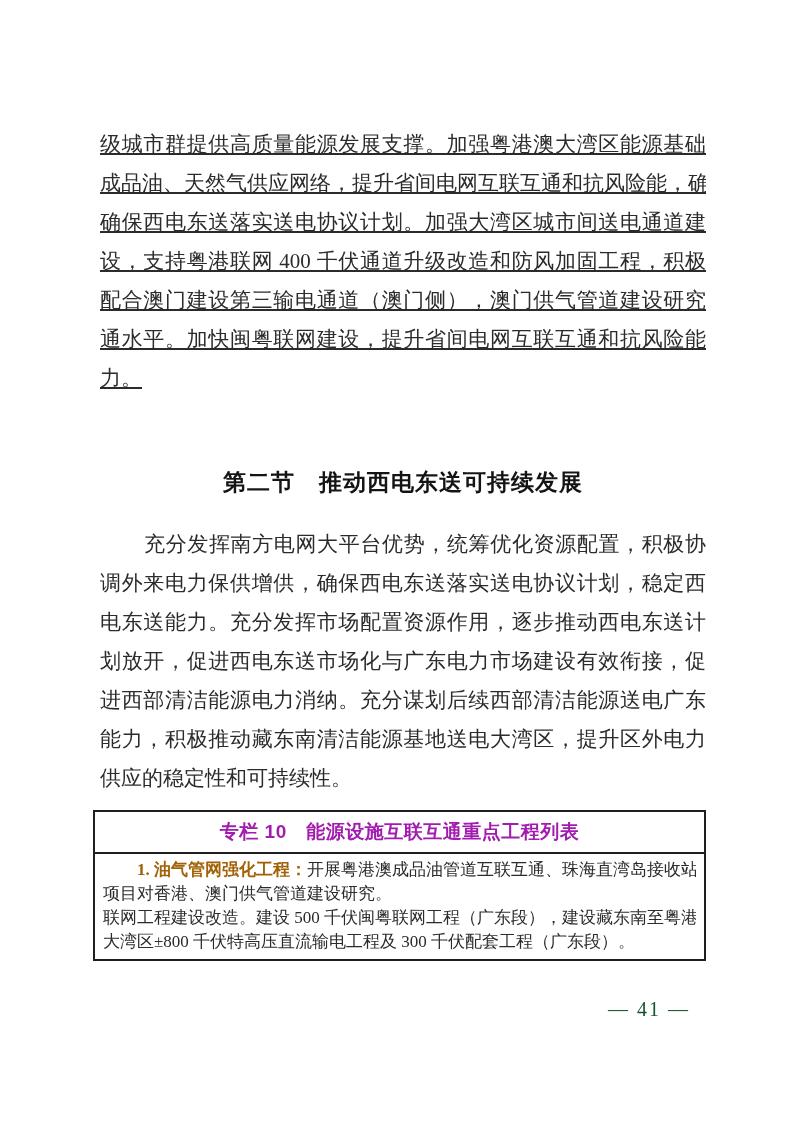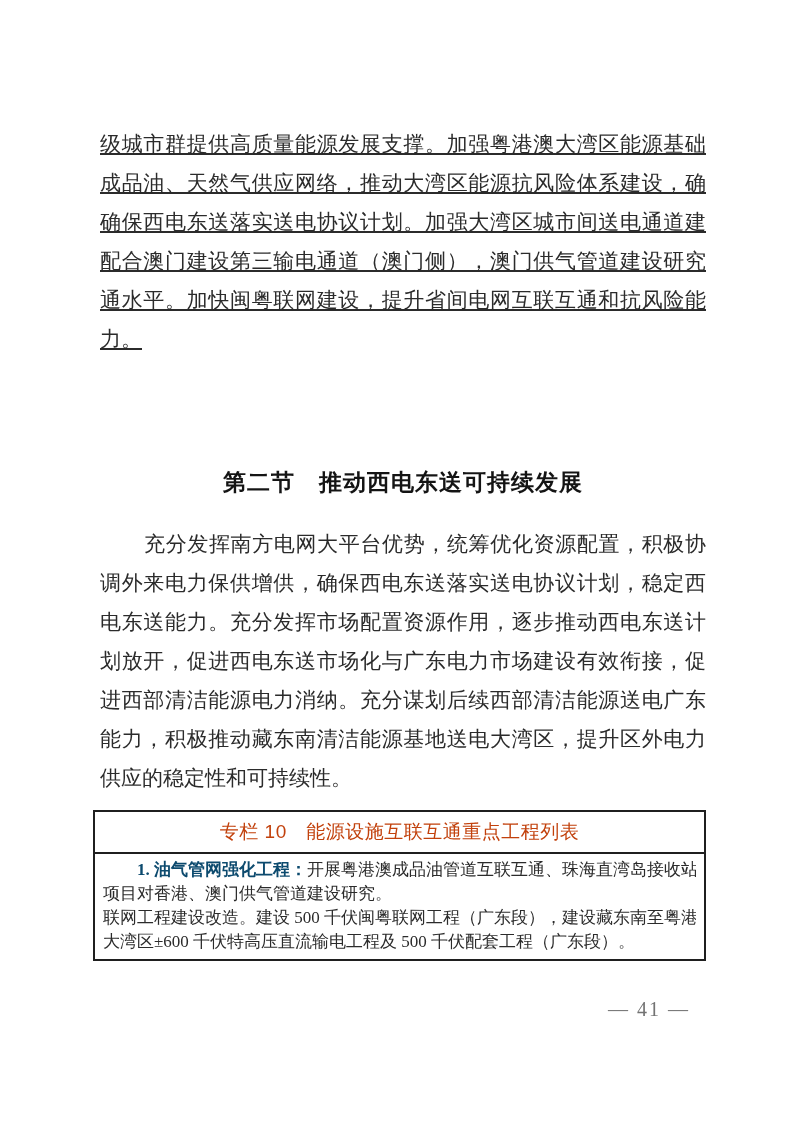--- a/index.html
+++ b/index.html
@@ -58,23 +58,23 @@
     top: 810px;
     width: 609px;
     border: 2px solid #1f1f1f;
     background: #ffffff;
   }
   .box-title {
     height: 40px;
     line-height: 40px;
     text-align: center;
     font-family: "Liberation Sans", "DejaVu Sans", sans-serif;
-    font-weight: normal;
+    font-weight: bold;
     font-size: 19px;
-    color: #c2410c;
+    color: #a21caf;
     border-bottom: 2px solid #1f1f1f;
     letter-spacing: 0.5px;
   }
   .box-body {
     padding: 4px 8px 5px 8px;
   }
   .box-body .bline {
     height: 24px;
     line-height: 24px;
     font-size: 17px;
@@ -87,42 +87,43 @@
     -moz-text-align-last: justify;
   }
   .box-body .bline.last {
     text-align-last: left;
   }
   .box-body .bline.ind {
     text-indent: 34px;
   }
   .box-body .lead {
     font-weight: bold;
-    color: #0c4a6e;
+    color: #a16207;
   }
   .page-footer {
     position: absolute;
     top: 998px;
     left: 100px;
     width: 590px;
     text-align: right;
     font-size: 20px;
-    color: #737373;
+    color: #14532d;
     letter-spacing: 2px;
   }
 </style>
 </head>
 <body>
 
 <div class="page">
 
   <div class="body-col para" id="para1">
     <div class="line jf">级城市群提供高质量能源发展支撑。加强粤港澳大湾区能源基础</div>
-    <div class="line jf">成品油、天然气供应网络，推动大湾区能源抗风险体系建设，确</div>
+    <div class="line jf">成品油、天然气供应网络，提升省间电网互联互通和抗风险能，确</div>
     <div class="line jf">确保西电东送落实送电协议计划。加强大湾区城市间送电通道建</div>
+    <div class="line jf">设，支持粤港联网 400 千伏通道升级改造和防风加固工程，积极</div>
     <div class="line jf">配合澳门建设第三输电通道（澳门侧），澳门供气管道建设研究</div>
     <div class="line jf">通水平。加快闽粤联网建设，提升省间电网互联互通和抗风险能</div>
     <div class="line last">力。</div>
   </div>
 
   <div class="body-col" id="heading">第二节　推动西电东送可持续发展</div>
 
   <div class="body-col para" id="para2">
     <div class="line jf ind">充分发挥南方电网大平台优势，统筹优化资源配置，积极协</div>
     <div class="line jf">调外来电力保供增供，确保西电东送落实送电协议计划，稳定西</div>
@@ -132,19 +133,19 @@
     <div class="line jf">能力，积极推动藏东南清洁能源基地送电大湾区，提升区外电力</div>
     <div class="line last">供应的稳定性和可持续性。</div>
   </div>
 
   <div class="callout-box">
     <div class="box-title">专栏 10　能源设施互联互通重点工程列表</div>
     <div class="box-body">
       <div class="bline jf ind"><span class="lead">1. 油气管网强化工程：</span><span>开展粤港澳成品油管道互联互通、珠海直湾岛接收站</span></div>
       <div class="bline last">项目对香港、澳门供气管道建设研究。</div>
       <div class="bline jf">联网工程建设改造。建设 500 千伏闽粤联网工程（广东段），建设藏东南至粤港澳</div>
-      <div class="bline last">大湾区±600 千伏特高压直流输电工程及 500 千伏配套工程（广东段）。</div>
+      <div class="bline last">大湾区±800 千伏特高压直流输电工程及 300 千伏配套工程（广东段）。</div>
     </div>
   </div>
 
   <div class="page-footer">— 41 —</div>
 
 </div>
 
 </body></html>

